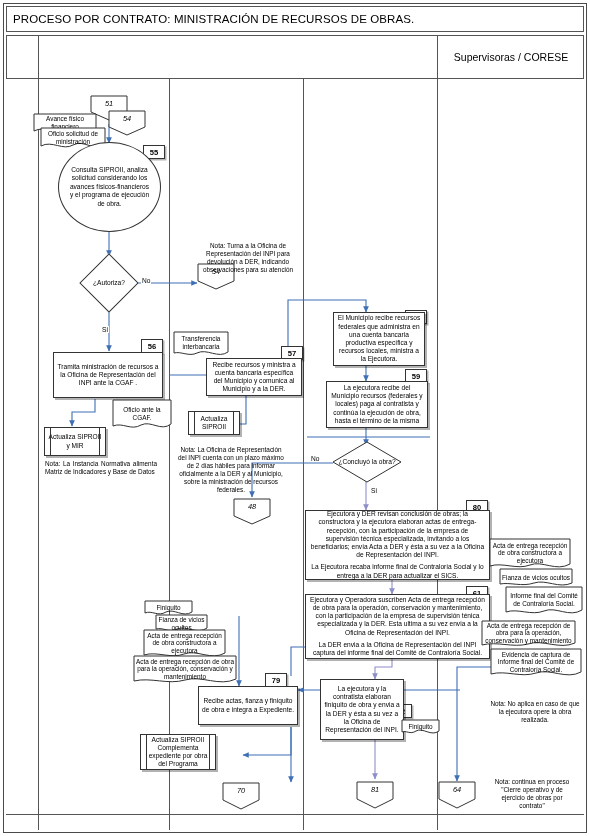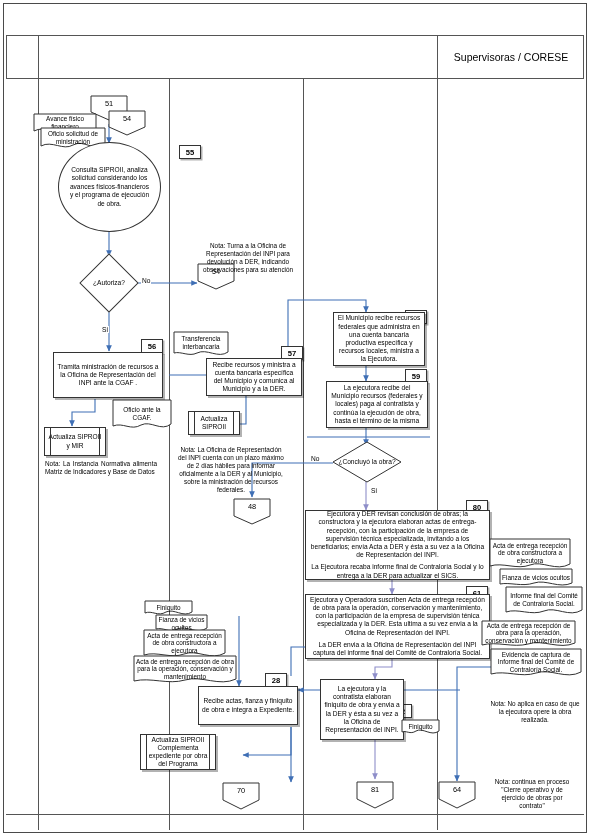--- a/index.html
+++ b/index.html
@@ -38,21 +38,21 @@
   .dec{position:absolute;}
   .dec .dsh{position:absolute;inset:0;background:#fff;border:1px solid #333;
     transform:rotate(45deg);box-sizing:border-box;}
   .dec .dtxt{position:absolute;inset:0;display:flex;align-items:center;justify-content:center;
     text-align:center;font-size:6.6px;line-height:8px;color:#000;}
 
   
   .circ{position:absolute;border:1px solid #333;border-radius:50%;background:#fff;
     display:flex;align-items:center;justify-content:center;text-align:center;
     font-size:6.6px;line-height:8.4px;color:#000;padding:10px;box-sizing:border-box;}
-  .conn-wrap{position:absolute;}
+  .conn-wrap{position:absolute;font-style:italic;}
   .conn-wrap svg{position:absolute;left:0;top:0;}
   .conn-wrap .cl{position:absolute;left:0;right:0;top:4px;text-align:center;font-size:7.4px;color:#000;}
 
   
   .docs{position:absolute;}
   .docs svg{position:absolute;left:0;top:0;}
   .docs .dlab{position:absolute;left:2px;right:2px;top:2px;bottom:6px;
     display:flex;align-items:center;justify-content:center;text-align:center;
     font-size:6.4px;line-height:7.6px;color:#000;}
 
@@ -70,20 +70,21 @@
   
   .arrows{position:absolute;left:0;top:0;width:590px;height:836px;pointer-events:none;}
 </style>
 </head>
 <body>
 
 <div id="page">
 
   <div class="frame"></div>
 
+  <div class="title-bar">PROCESO POR CONTRATO: MINISTRACIÓN DE RECURSOS DE OBRAS.</div>
 
   <div class="hdr-band"></div>
   <div class="hdr-cell" style="left:437px;width:147px;">Supervisoras / CORESE</div>
 
   <div class="lane-sep" style="left:38px;top:35px;height:795px;"></div>
   <div class="lane-sep" style="left:169px;top:79px;height:751px;"></div>
   <div class="lane-sep" style="left:303px;top:79px;height:751px;"></div>
   <div class="lane-sep" style="left:437px;top:79px;height:751px;"></div>
   <div class="hline" style="left:6px;top:814px;width:578px;"></div>
 
@@ -168,21 +169,21 @@
       </svg>
     <div class="dlab">Avance físico financiero</div>
   </div>
   <div class="docs" style="left:40px;top:127px;width:66px;height:25px;">
     <svg width="66" height="25">
         <path d="M1,1 H65 V18 C54,25 44,12 33,18 C23,24 12,13 1,19 Z" fill="#fff" stroke="#333" stroke-width="1"></path>
       </svg>
     <div class="dlab">Oficio solicitud de ministración</div>
   </div>
 
-  <div class="tag" style="left:143px;top:145px;width:20px;height:12px;margin-left:36px;">55</div>
+  <div class="tag" style="left:143px;top:145px;width:20px;height:12px;">55</div>
 
   <div class="circ" style="left:58px;top:142px;width:103px;height:90px;">Consulta SIPROII, analiza solicitud considerando los avances  físicos-financieros y el programa de ejecución de obra.</div>
 
   <div class="dec" style="left:75px;top:256px;width:68px;height:54px;">
     <div class="dsh" style="left:13px;top:6px;width:42px;height:42px;"></div>
     <div class="dtxt">¿Autoriza?</div>
   </div>
   <div class="flab" style="left:141px;top:277px;">No</div>
   <div class="flab" style="left:101px;top:326px;">Si</div>
 
@@ -252,21 +253,21 @@
 
   <div class="note" style="left:178px;top:446px;width:106px;">Nota: La Oficina de Representación del INPI cuenta con un plazo máximo de 2 días hábiles para informar oficialmente a la DER y al Municipio, sobre la ministración de recursos federales.</div>
 
   <div class="conn-wrap" style="left:233px;top:498px;width:38px;height:27px;">
     <svg width="38" height="27">
         <polygon points="1,1 37,1 37,18 19,26 1,18" fill="#fff" stroke="#333" stroke-width="1"></polygon>
       </svg>
     <div class="cl">48</div>
   </div>
 
-  <div class="tag" style="left:265px;top:673px;width:20px;height:12px;">28</div>
+  <div class="tag" style="left:265px;top:673px;width:20px;height:12px;">79</div>
 
   <div class="proc shadow" style="left:198px;top:686px;width:100px;height:39px;">Recibe actas, fianza y finiquito de obra e integra a Expediente.</div>
 
   <div class="conn-wrap" style="left:222px;top:782px;width:38px;height:28px;">
     <svg width="38" height="28">
         <polygon points="1,1 37,1 37,18 19,27 1,18" fill="#fff" stroke="#333" stroke-width="1"></polygon>
       </svg>
     <div class="cl">70</div>
   </div>
 

